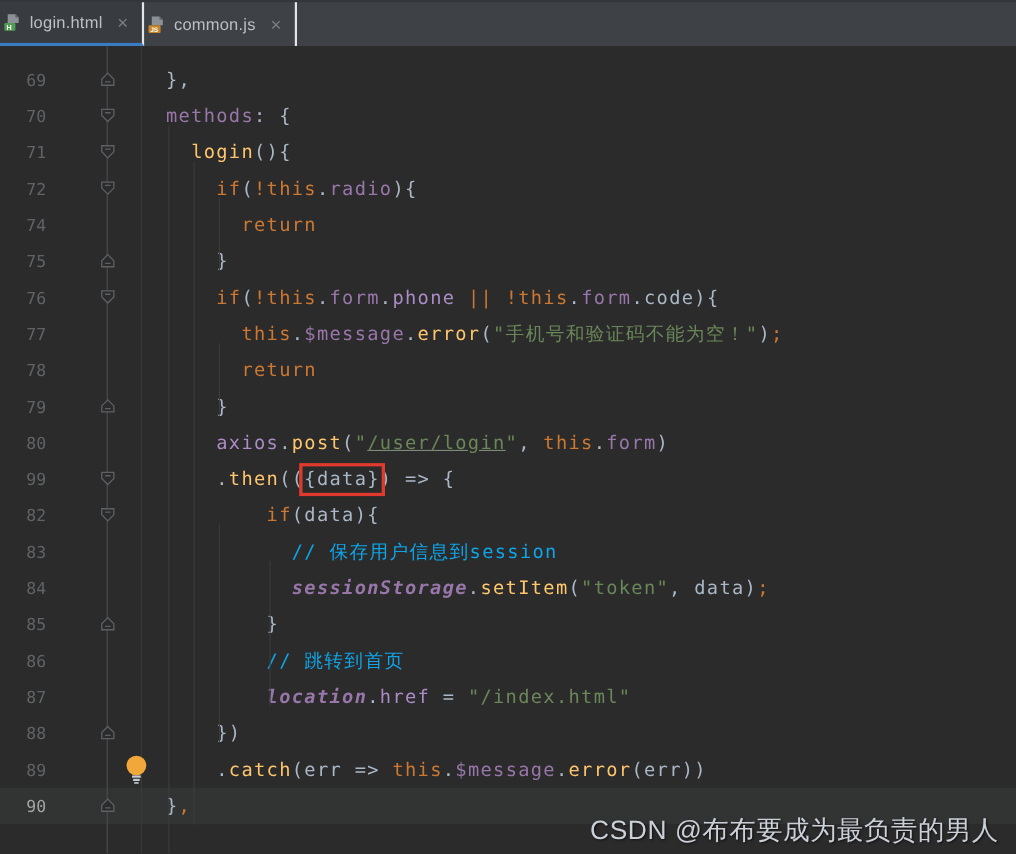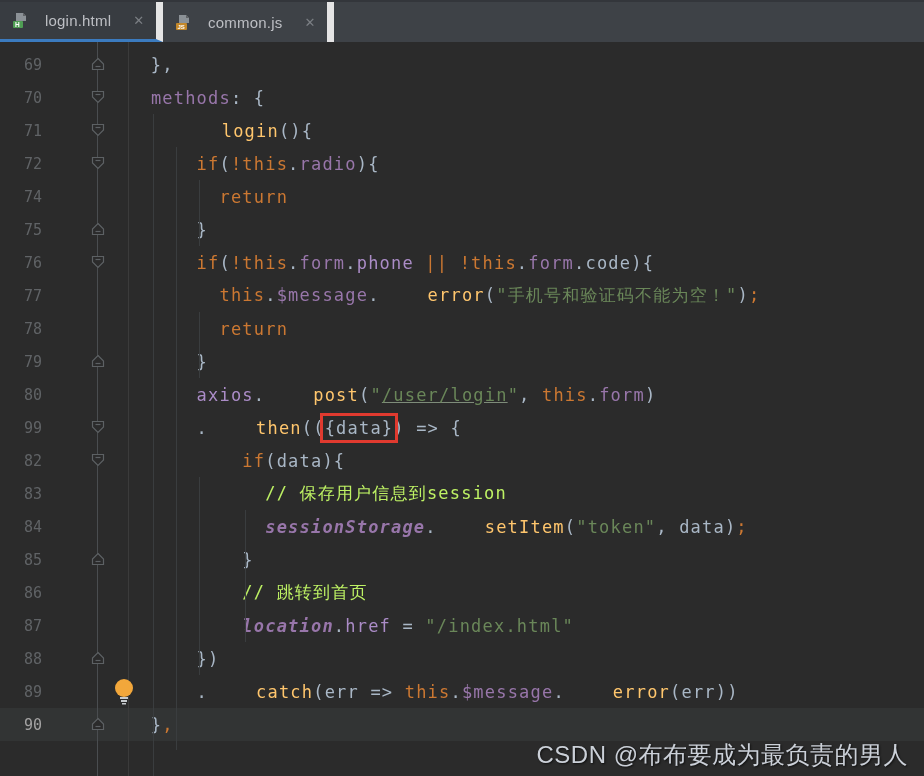--- a/index.html
+++ b/index.html
@@ -1,42 +1,42 @@
 <!DOCTYPE html>
 <html><head>
 <meta charset="utf-8">
 <style>
   html,body{margin:0;padding:0;}
   body{width:924px;height:776px;overflow:hidden;background:#2b2b2b;font-family:"Liberation Sans",sans-serif;position:relative;}
 
   
   .tabbar{height:42px;background:#3e4247;border-top:2px solid #33363b;box-sizing:border-box;display:flex;align-items:stretch;}
-  .tab{display:flex;align-items:center;gap:16px;padding:0 12px 0 12px;color:#bdbfc4;font-size:15px;border-right:7px solid #e5e5e5;cursor:default;box-sizing:border-box;}
+  .tab{display:flex;align-items:center;gap:7px;padding:0 12px 0 3px;color:#bdbfc4;font-size:15px;border-right:2px solid #e5e5e5;cursor:default;box-sizing:border-box;}
   .tab.active{background:#383c41;border-bottom:3px solid #3b7bbf;}
   .tab .close{color:#7b7f84;font-size:13px;margin-left:6px;}
   .tab .fname{letter-spacing:.2px;}
   .ficon{width:17px;height:17px;flex:0 0 auto;}
 
   
-  .editor{position:absolute;top:42px;left:0;right:0;bottom:0;background:#2b2b2b;overflow:hidden;padding-top:6px;box-sizing:border-box;}
+  .editor{position:absolute;top:42px;left:0;right:0;bottom:0;background:#2b2b2b;overflow:hidden;padding-top:14px;box-sizing:border-box;}
   .row{display:flex;height:33px;align-items:center;position:relative;}
   .row.current{background:#323434;}
   .ln{width:42px;text-align:right;color:#606366;font:15px "DejaVu Sans Mono","Liberation Mono",monospace;flex:0 0 auto;}
   .row.current .ln{color:#a4a3a3;}
   .foldcol{width:86px;flex:0 0 auto;position:relative;z-index:3;height:100%;}
   .foldcol svg{position:absolute;left:48px;top:8px;}
   .code{white-space:pre;font:17px "DejaVu Sans Mono","Liberation Mono",monospace;letter-spacing:1.2px;color:#a9b7c6;}
 
   .tok-def{color:#a9b7c6;}
   .tok-kw{color:#cc7832;}
-  .tok-func{color:#ffc66d;margin-left:48px;}
+  .tok-func{color:#ffc66d;}
   .tok-field{color:#9876aa;}
   .tok-field2{color:#ab8cc7;}
   .tok-str{color:#6a8759;}
-  .tok-comment{color:#bef264;margin-top:20px;}
+  .tok-comment{color:#0ea5e9;margin-top:20px;}
   .tok-global{color:#9876aa;font-style:italic;font-weight:bold;}
   .underl{text-decoration:underline;text-decoration-color:#7e8c7a;}
   .boxed{outline:3px solid #e03a2f;outline-offset:2px;}
 
   
   .fold-vline{position:absolute;left:97px;top:0;bottom:0;width:1px;background:#4a4d50;z-index:2;}
   .gutter-sep{position:absolute;left:128px;top:0;bottom:0;width:1px;background:#3b3b3b;z-index:2;}
   .guide{position:absolute;width:1px;background:#3a3d3f;z-index:1;}
 
   .bulb{position:absolute;left:112px;top:3px;z-index:4;}

